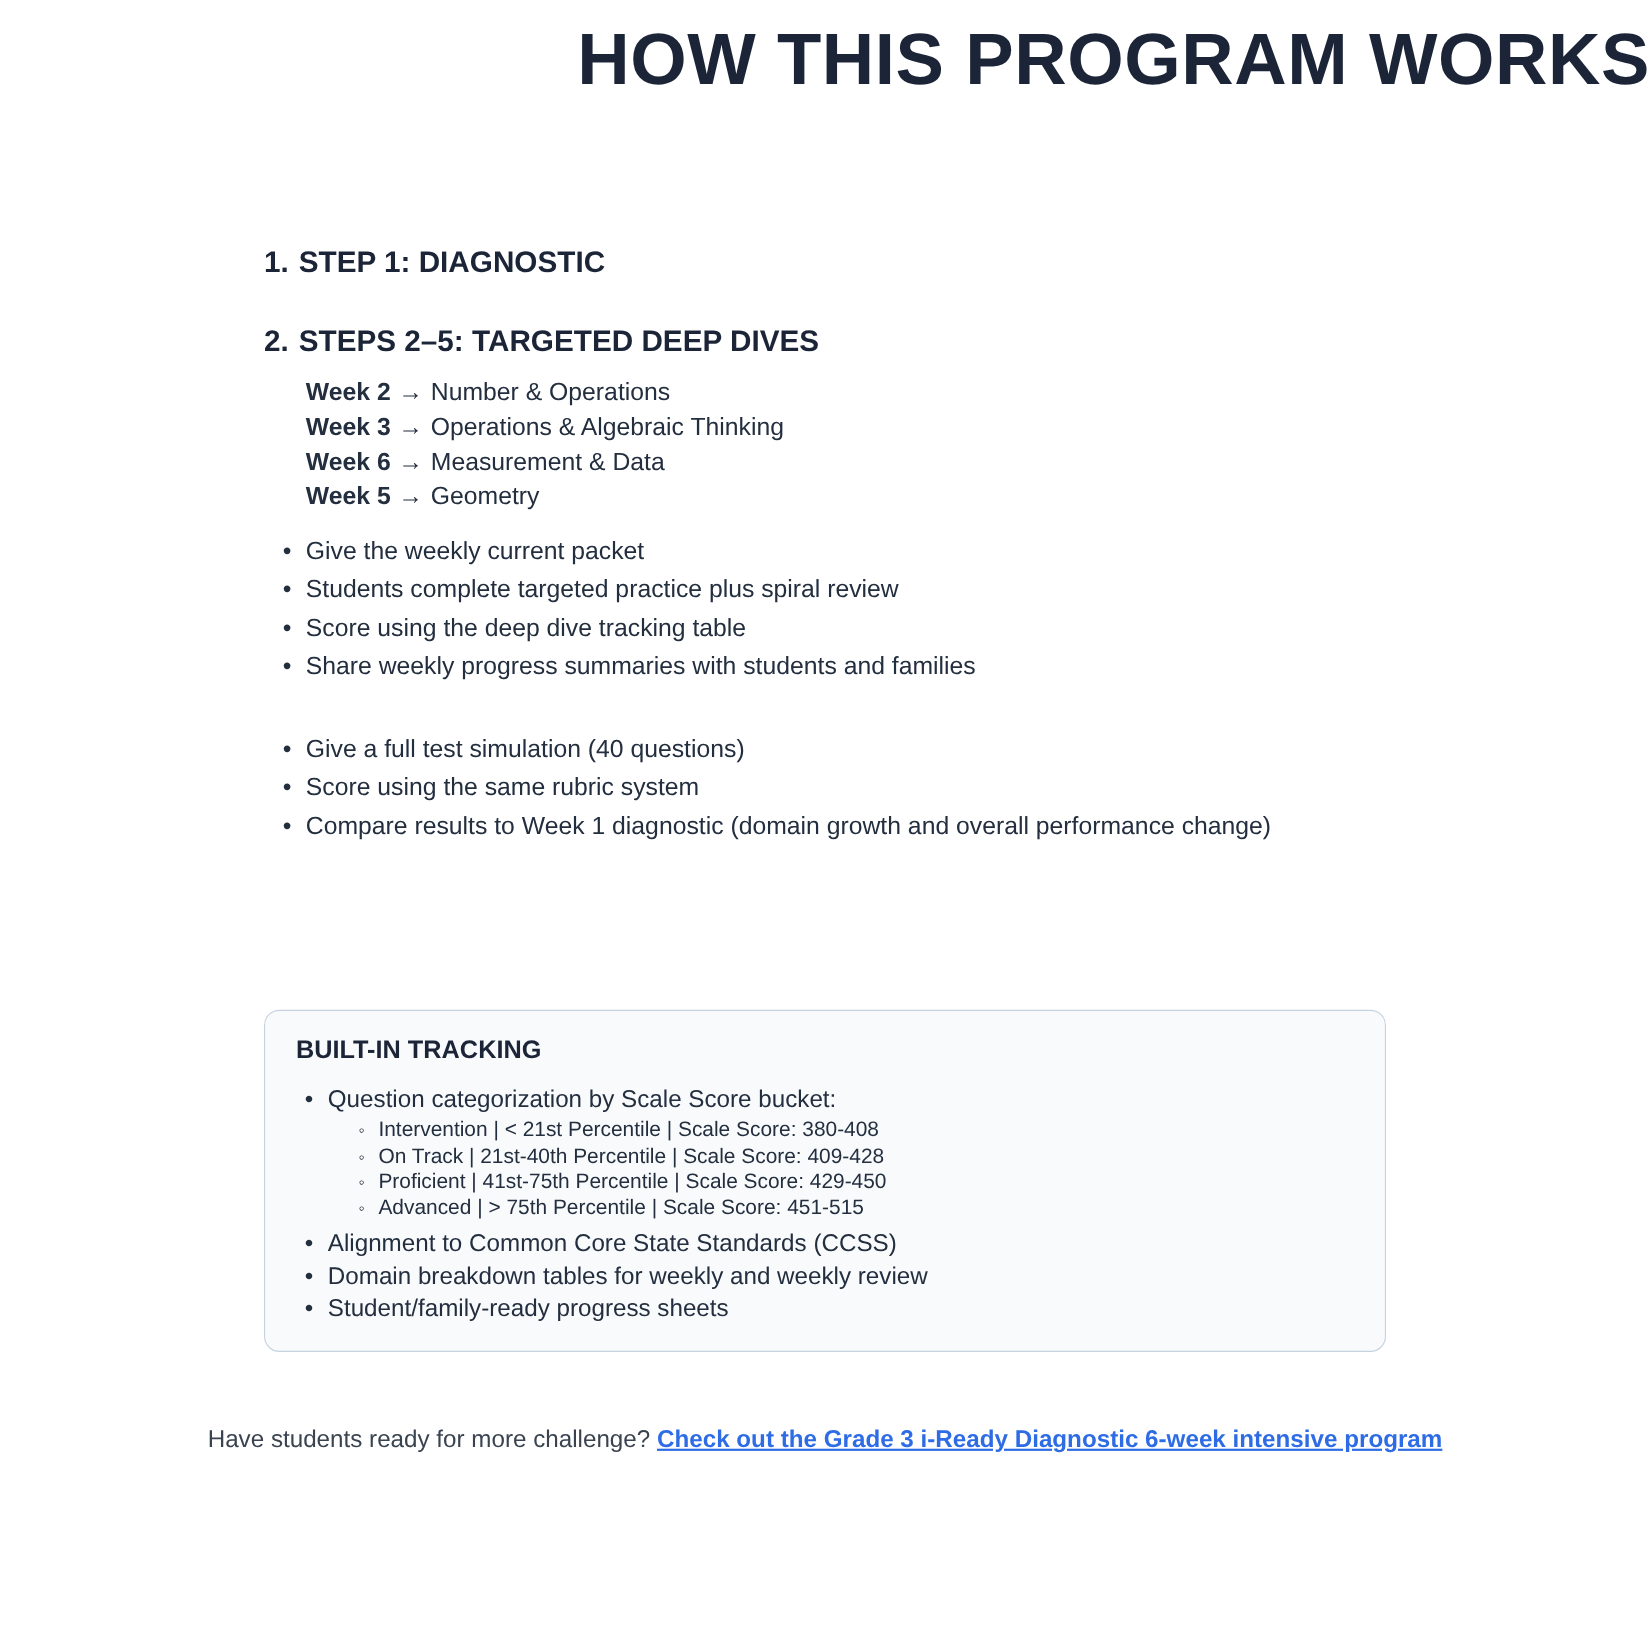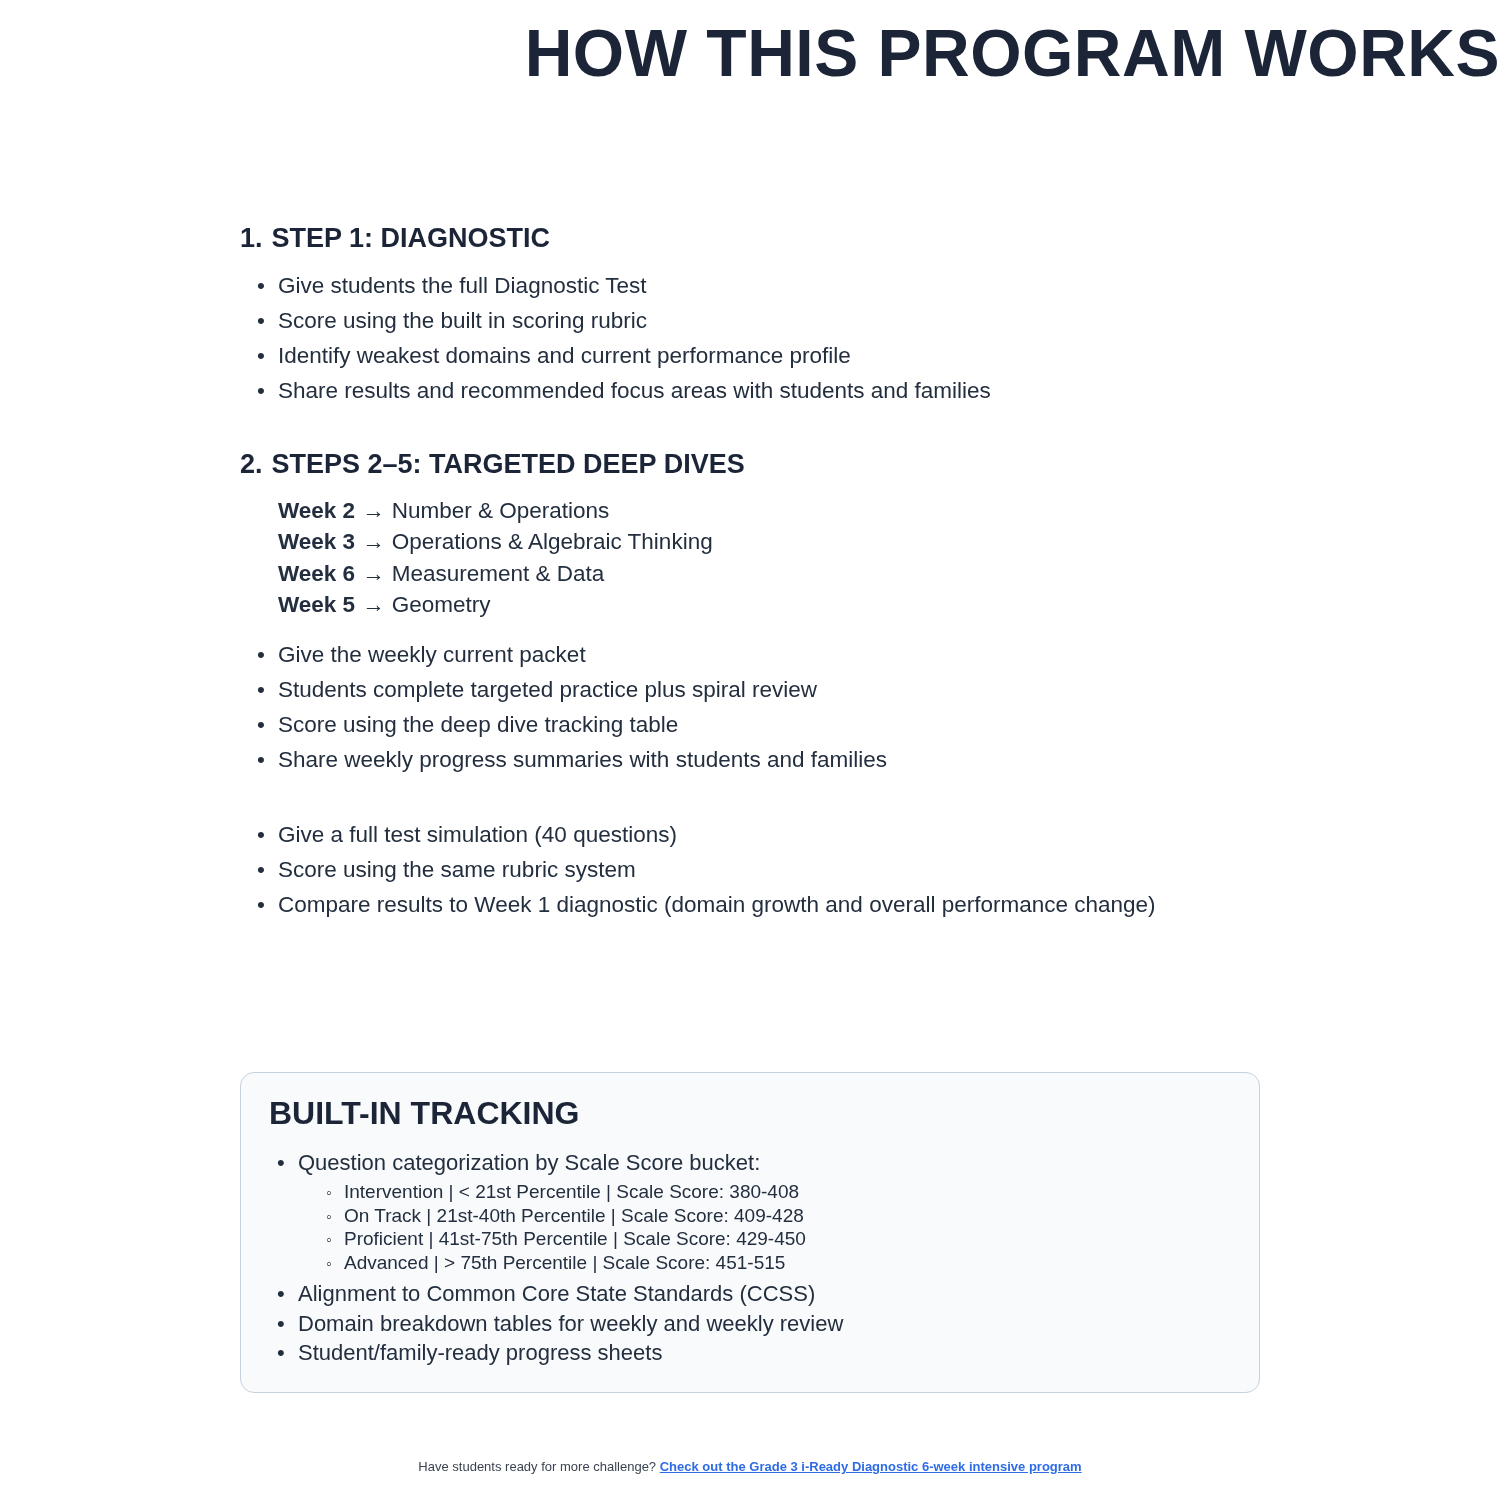--- a/index.html
+++ b/index.html
@@ -69,21 +69,21 @@
   .tracking-box {
     width: 1020px;
     margin: 150px auto 0 auto;
     background: var(--box_bg);
     border: 1.5px solid var(--box_border);
     border-radius: 14px;
     padding: 22px 28px 24px 28px;
   }
   h3.box-heading {
     margin: 0 0 16px 0;
-    font-size: 32px;
+    font-size: 23px;
     font-weight: bold;
     color: var(--heading);
   }
   .tracking-box ul.bullets {
     font-size: 22px;
     line-height: 29.5px;
     padding-left: 8px;
   }
   ul.sub-bullets {
     list-style: none;
@@ -100,46 +100,40 @@
     content: "\25E6";
     position: absolute;
     left: 0;
     font-size: 16px;
     top: 1px;
     color: var(--body);
   }
   .footer {
     margin-top: 66px;
     text-align: center;
-    font-size: 13px;
+    font-size: 22px;
     color: var(--footer_text);
   }
   .footer a.footer-link {
     color: var(--link);
     font-weight: bold;
     text-decoration: underline;
     cursor: pointer;
   }
 </style>
 </head>
 <body>
 
 <h1 class="page-title">HOW THIS PROGRAM WORKS</h1>
 
 <div class="content">
   <div class="sections">
 
     <div class="section">
       <h2 class="sec-heading"><span class="sec-num">1.</span><span>STEP 1: DIAGNOSTIC</span></h2>
-      <ul class="bullets">
-        <li>Give students the full Diagnostic Test</li>
-        <li>Score using the built in scoring rubric</li>
-        <li>Identify weakest domains and current performance profile</li>
-        <li>Share results and recommended focus areas with students and families</li>
-      </ul>
     </div>
 
     <div class="section">
       <h2 class="sec-heading"><span class="sec-num">2.</span><span>STEPS 2–5: TARGETED DEEP DIVES</span></h2>
       <div class="weeks">
         <div class="week-line"><span class="week-label">Week 2</span><span class="week-arrow">→</span><span>Number &amp; Operations</span></div>
         <div class="week-line"><span class="week-label">Week 3</span><span class="week-arrow">→</span><span>Operations &amp; Algebraic Thinking</span></div>
         <div class="week-line"><span class="week-label">Week 6</span><span class="week-arrow">→</span><span>Measurement &amp; Data</span></div>
         <div class="week-line"><span class="week-label">Week 5</span><span class="week-arrow">→</span><span>Geometry</span></div>
       </div>

